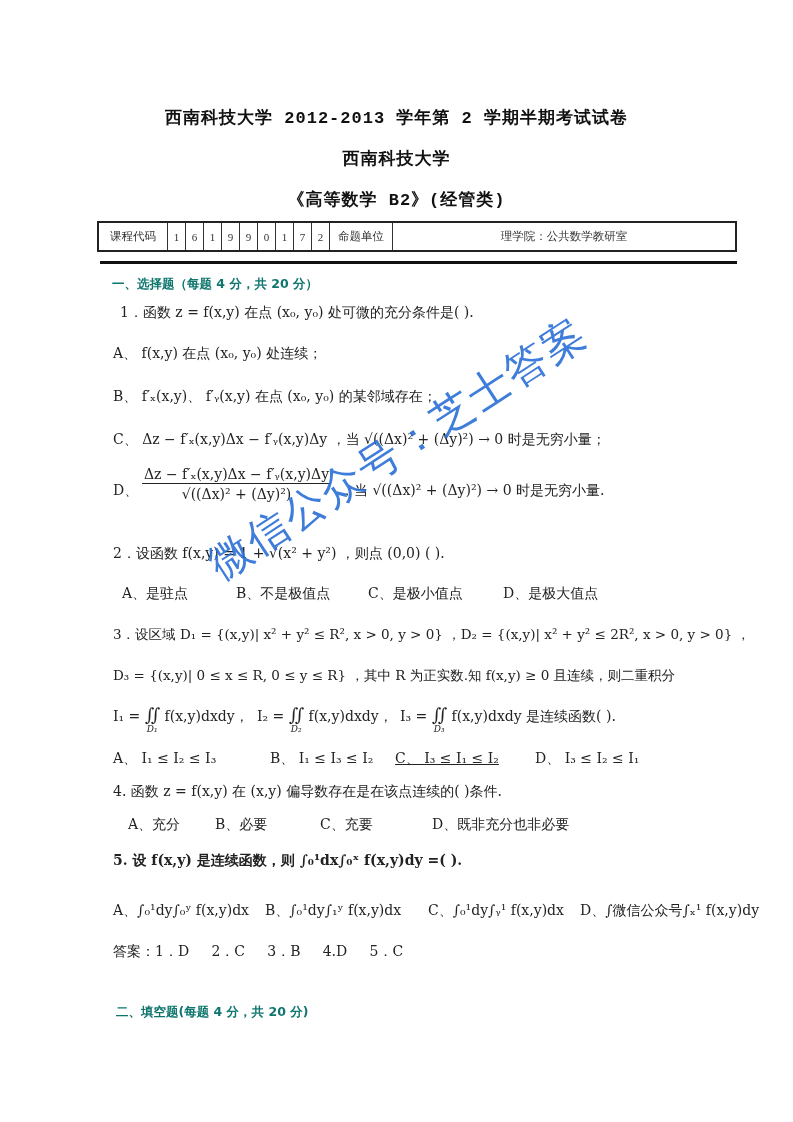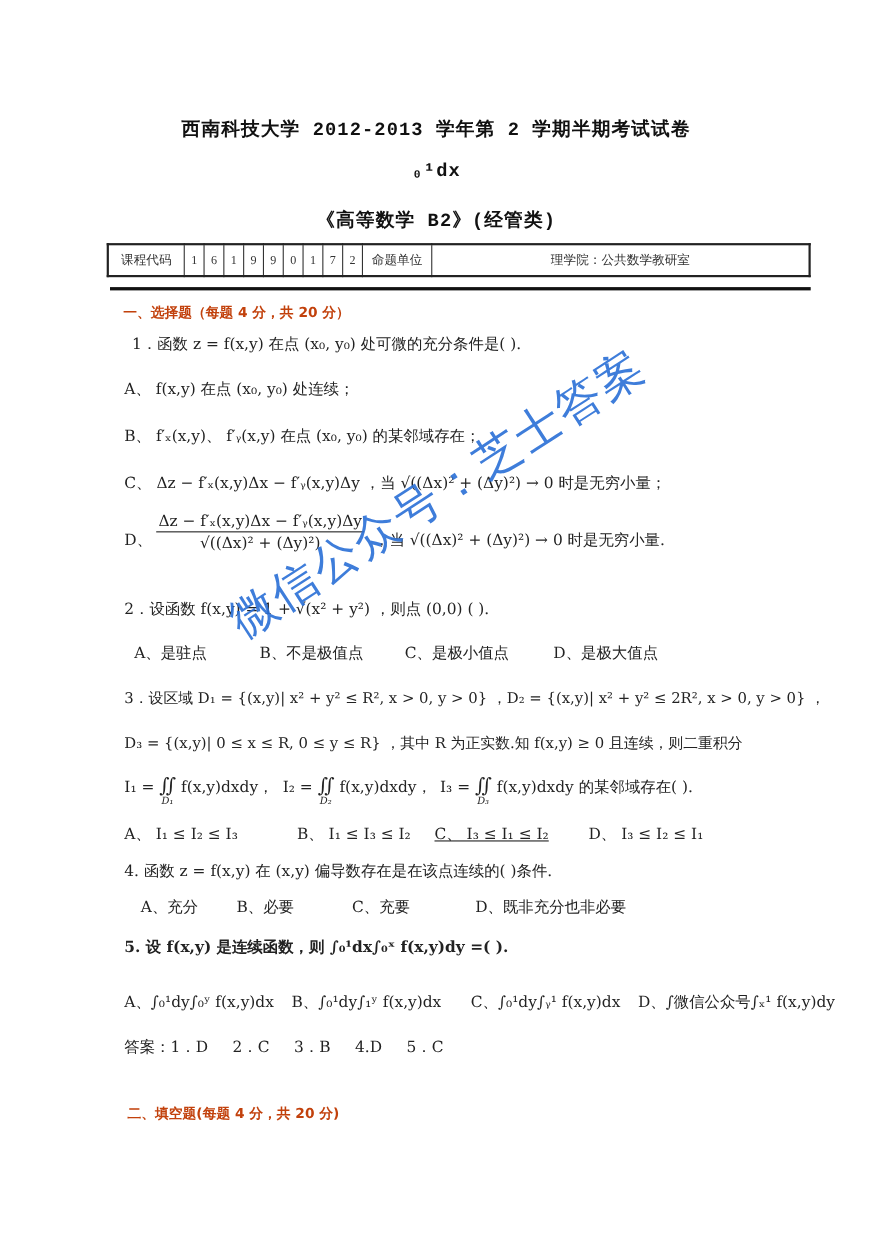--- a/index.html
+++ b/index.html
@@ -28,37 +28,37 @@
     }
     table.info td.digit { width: 17px; font-size: 11px; }
     table.info td.label { width: 68px; }
     table.info td.label2 { width: 62px; }
     table.info td.dept { border-left: 1px solid #777; }
 
     .rule { position: absolute; left: 100px; top: 261px; width: 637px; height: 3px; background: #111; }
 
     .sec {
       font-family: "DejaVu Sans", "Liberation Sans", sans-serif;
-      font-weight: bold; font-size: 12.5px; color: #c2410c;
+      font-weight: bold; font-size: 12.5px; color: #0f766e;
     }
     .line { font-size: 14px; color: #222; }
 
     .watermark {
       position: absolute; left: 198px; top: 545px;
       font-family: "DejaVu Sans", "Liberation Sans", sans-serif;
       font-size: 42px; color: #2a6fd6; opacity: 0.9;
       transform: rotate(-33deg); transform-origin: left top;
       letter-spacing: 2px; white-space: nowrap; font-weight: normal;
     }
   </style>
 </head>
 <body>
 
 <div class="abs title title1">西南科技大学 2012-2013 学年第 2 学期半期考试试卷</div>
-<div class="abs title title2">₀¹dx</div>
+<div class="abs title title2">西南科技大学</div>
 <div class="abs title title3">《高等数学 B2》(经管类)</div>
 
 <table class="info">
   <tbody>
       <tr>
     <td class="label">课程代码</td>
     <td class="digit">1</td>
     <td class="digit">6</td>
     <td class="digit">1</td>
     <td class="digit">9</td>
@@ -104,21 +104,21 @@
 </div>
 <div class="abs line" style="left:257px; top:704px;">
   <span>I₂ =</span>
   <span style="position:relative; font-size:18px;">∬<span style="position:absolute; left:2px; top:20px; font-size:9px; font-style:italic;">D₂</span></span>
   <span>f(x,y)dxdy</span><span>，</span>
 </div>
 <div class="abs line" style="left:400px; top:704px;">
   <span>I₃ =</span>
   <span style="position:relative; font-size:18px;">∬<span style="position:absolute; left:2px; top:20px; font-size:9px; font-style:italic;">D₃</span></span>
   <span>f(x,y)dxdy</span>
-  <span>的某邻域存在(     ).</span>
+  <span>是连续函数(     ).</span>
 </div>
 
 <div class="abs line" style="left:113px; top:750px;">A、 I₁ ≤ I₂ ≤ I₃</div>
 <div class="abs line" style="left:270px; top:750px;">B、 I₁ ≤ I₃ ≤ I₂</div>
 <div class="abs line" style="left:395px; top:750px;text-decoration:underline;">C、 I₃ ≤ I₁ ≤ I₂</div>
 <div class="abs line" style="left:535px; top:750px;">D、 I₃ ≤ I₂ ≤ I₁</div>
 
 <div class="abs line" style="left:113px; top:783px;text-align:right;">4.   函数 z = f(x,y) 在 (x,y) 偏导数存在是在该点连续的(    )条件.</div>
 <div class="abs line" style="left:113px; top:816px;margin-left:15px;">A、充分</div>
 <div class="abs line" style="left:215px; top:816px;">B、必要</div>

